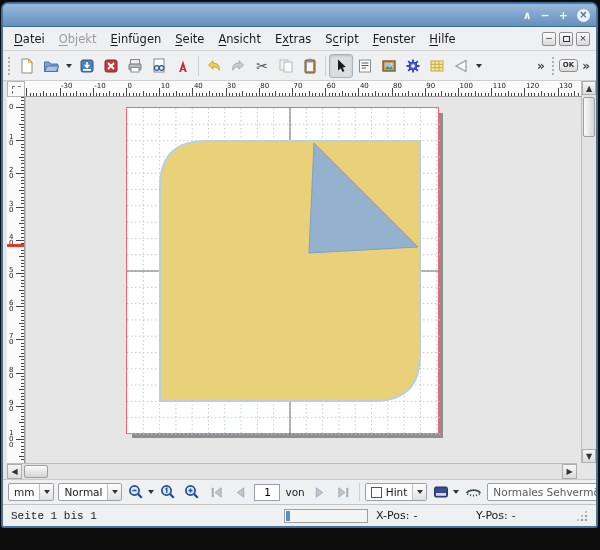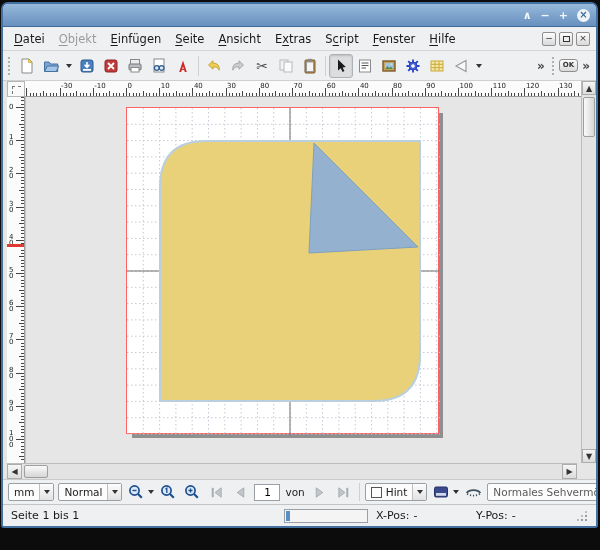--- a/index.html
+++ b/index.html
@@ -107,21 +107,21 @@
   .pagebox{width:26px;height:17px;border:1px solid #9aa0a6;background:#fff;text-align:center;
     font-size:10.5px;font-family:"DejaVu Sans",sans-serif;padding:0;flex:0 0 auto;}
   .oflabel{margin:0 1px;flex:0 0 auto;}
   .layerchip{width:11px;height:11px;border:1px solid #555;flex:0 0 auto;}
   .bsep{width:1px;height:18px;background:#d0d0d0;margin:0 1px;flex:0 0 auto;}
   .vision{width:118px;color:#5a5a5a;}
 
   
   .statusbar{height:22px;flex:0 0 22px;background:#eff0f1;border-top:1px solid #c4c4c4;
     display:flex;align-items:center;padding:0 8px;font-size:11px;color:#1a1a1a;gap:8px;}
-  .sb-pages{flex:0 0 auto;}
+  .sb-pages{flex:0 0 auto;font-family:Liberation Mono, monospace;}
   .sb-spring{flex:1;}
   .progress{width:84px;height:14px;border:1px solid #9aa0a6;background:#f4f4f4;position:relative;flex:0 0 auto;}
   .progress .fill{position:absolute;left:1px;top:1px;bottom:1px;width:4px;background:var(--progress-accent,#5a8fc4);}
   .posgroup{display:flex;gap:4px;width:92px;flex:0 0 auto;}
   .grip2{width:12px;height:12px;flex:0 0 auto;position:relative;}
   .grip2::before{content:"";position:absolute;right:1px;bottom:1px;width:2px;height:2px;background:#9a9a9a;
     box-shadow:-4px 0 #9a9a9a,0 -4px #9a9a9a,-8px 0 #bdbdbd,-4px -4px #bdbdbd,0 -8px #bdbdbd;}
 </style>
 </head>
 <body>

